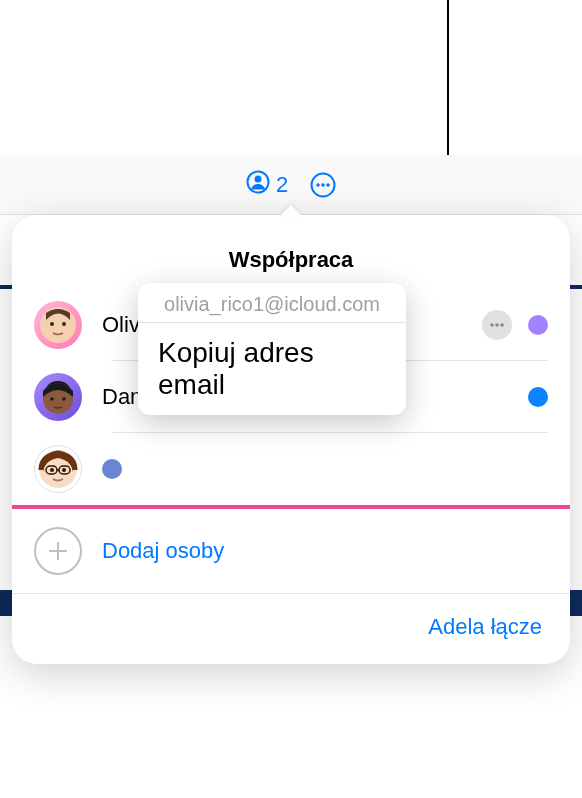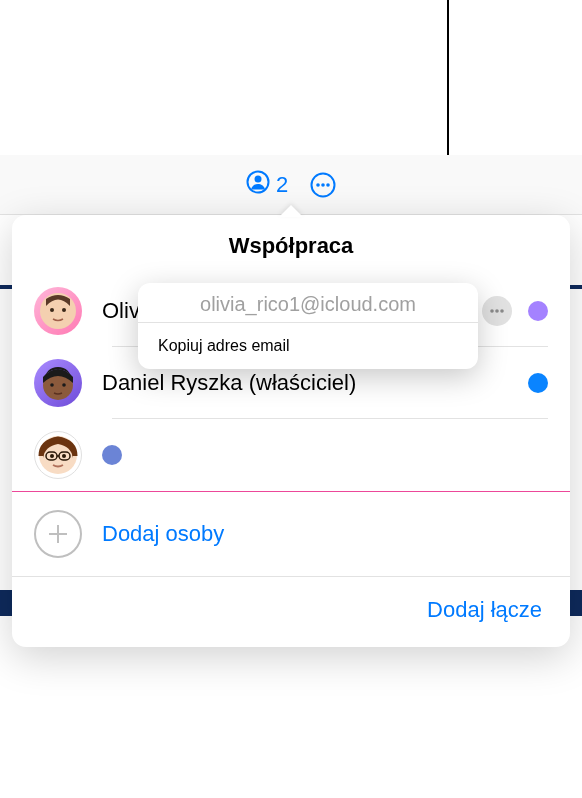--- a/index.html
+++ b/index.html
@@ -49,23 +49,23 @@
       width: 2px;
       height: 347px;
       background: #000;
     }
     .sheet {
       position: absolute;
       top: 215px;
       left: 12px;
       right: 12px;
       background: #fff;
-      border-radius: 14px;
+      border-radius: 25px;
       box-shadow: 0 10px 40px rgba(0,0,0,0.18);
-      padding-top: 18px;
+      padding-top: 32px;
     }
     .sheet-arrow {
       position: absolute;
       top: -10px;
       left: 50%;
       transform: translateX(-50%);
       width: 0;
       height: 0;
       border-left: 12px solid transparent;
       border-right: 12px solid transparent;
@@ -143,21 +143,21 @@
     .participant-dot {
       width: 20px;
       height: 20px;
       border-radius: 50%;
       flex-shrink: 0;
     }
     .add-row {
       display: flex;
       align-items: center;
       padding: 18px 22px;
-      border-top: 1px solid #ec4899;
+      border-top: 4px solid #ec4899;
     }
     .add-icon {
       width: 48px;
       height: 48px;
       border-radius: 50%;
       border: 2px solid #bfbfbf;
       display: flex;
       align-items: center;
       justify-content: center;
       margin-right: 20px;
@@ -178,35 +178,35 @@
     }
     .copy-link {
       font-size: 22px;
       color: #007aff;
       font-weight: 500;
     }
     .context-menu {
       position: absolute;
       top: 283px;
       left: 138px;
-      width: 340px;
+      width: 268px;
       background: #fff;
       border-radius: 12px;
       box-shadow: 0 8px 30px rgba(0,0,0,0.22);
       overflow: hidden;
       z-index: 10;
     }
     .context-email {
       font-size: 20px;
       color: #a0a0a0;
       text-align: center;
       padding: 10px 16px 6px;
     }
     .context-item {
-      font-size: 16px;
+      font-size: 28px;
       color: #000;
       padding: 14px 20px;
       border-top: 1px solid #e2e2e2;
     }
     .context-item:first-of-type {
       border-top: none;
       padding-top: 6px;
     }
     .bg-stripe {
       position: absolute;
@@ -307,20 +307,20 @@
     <div class="add-icon">
       <svg width="26" height="26" viewBox="0 0 26 26">
         <line x1="13" y1="4" x2="13" y2="22" stroke-width="2"></line>
         <line x1="4" y1="13" x2="22" y2="13" stroke-width="2"></line>
       </svg>
     </div>
     <div class="add-label">Dodaj osoby</div>
   </div>
 
   <div class="copy-link-row">
-    <div class="copy-link">Dodaj łącze</div>
+    <div class="copy-link">Adela łącze</div>
   </div>
 </div>
 
 <div class="context-menu">
   <div class="context-email">olivia_rico1@icloud.com</div>
   <div class="context-item">Kopiuj adres email</div>
 </div>
 
 </body></html>

